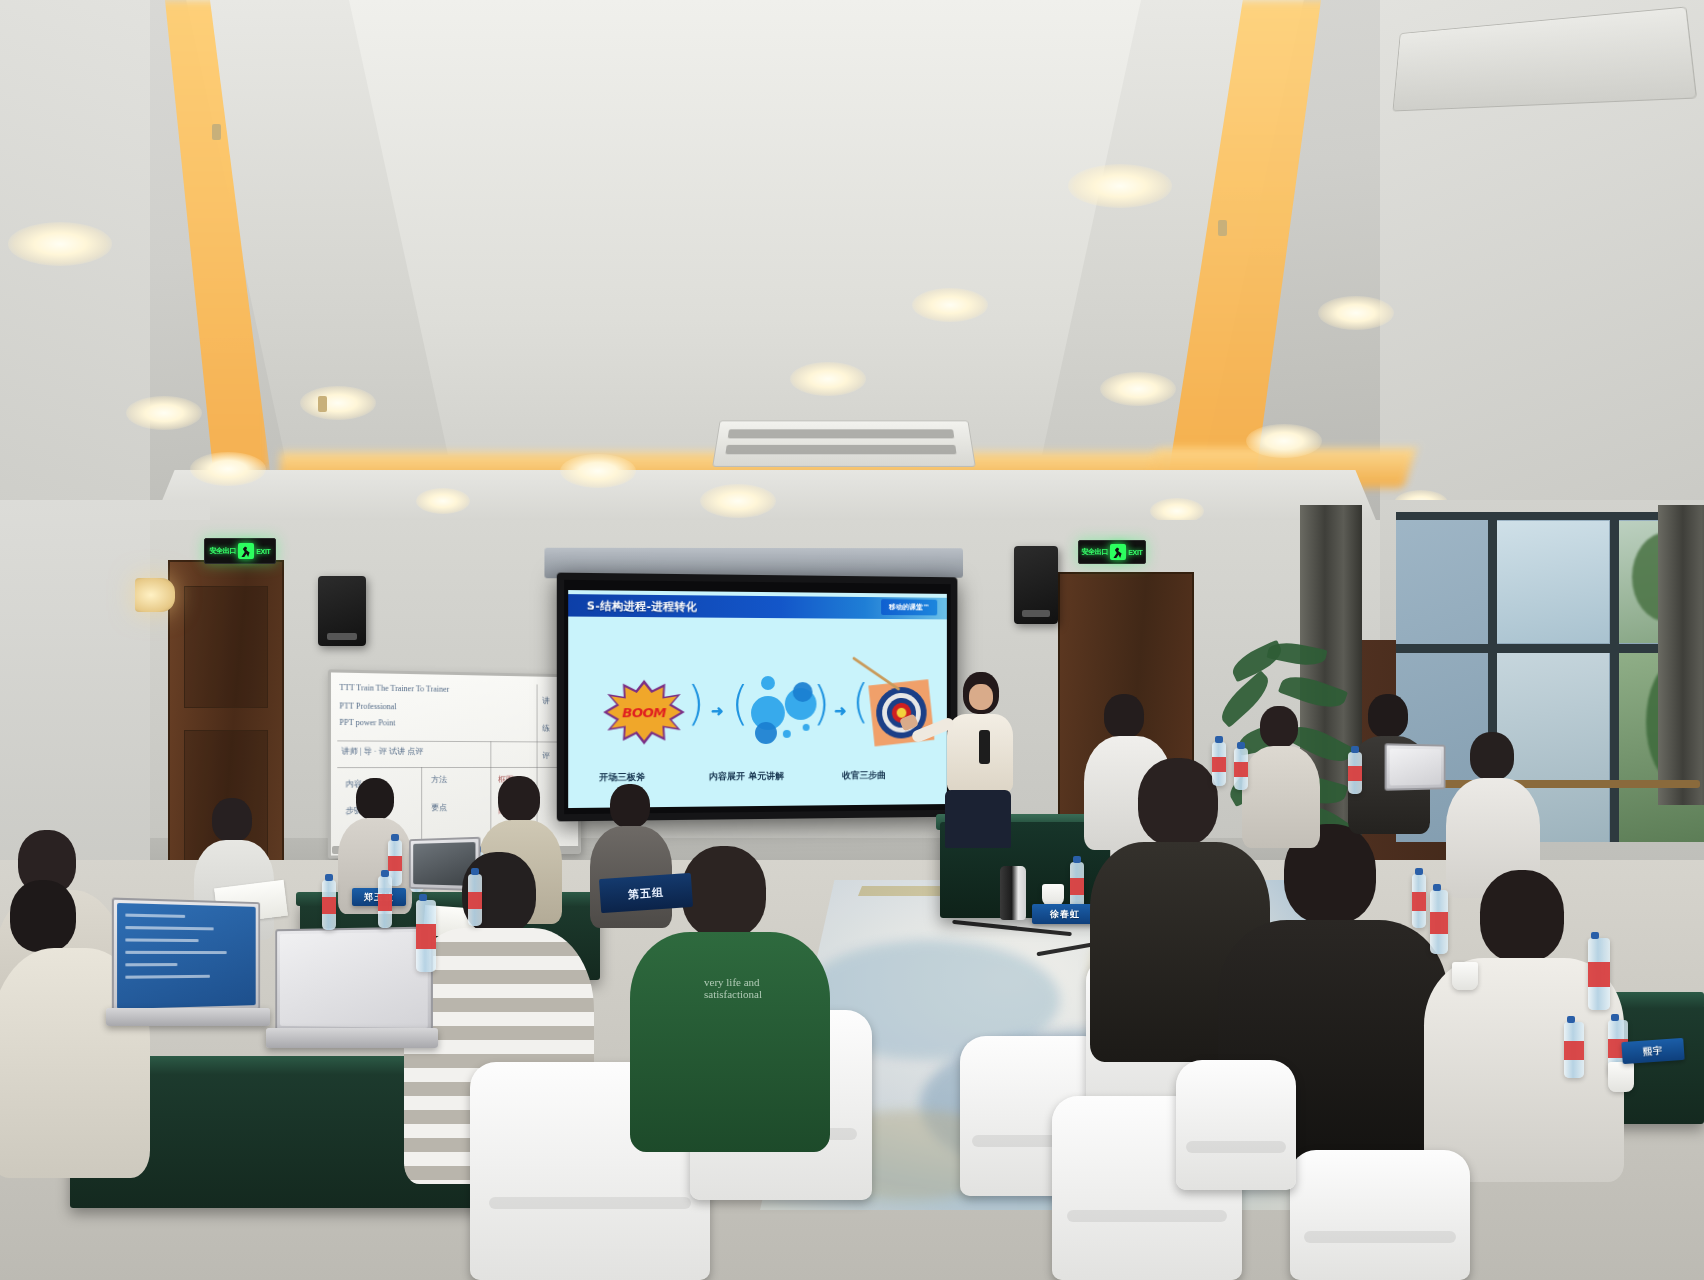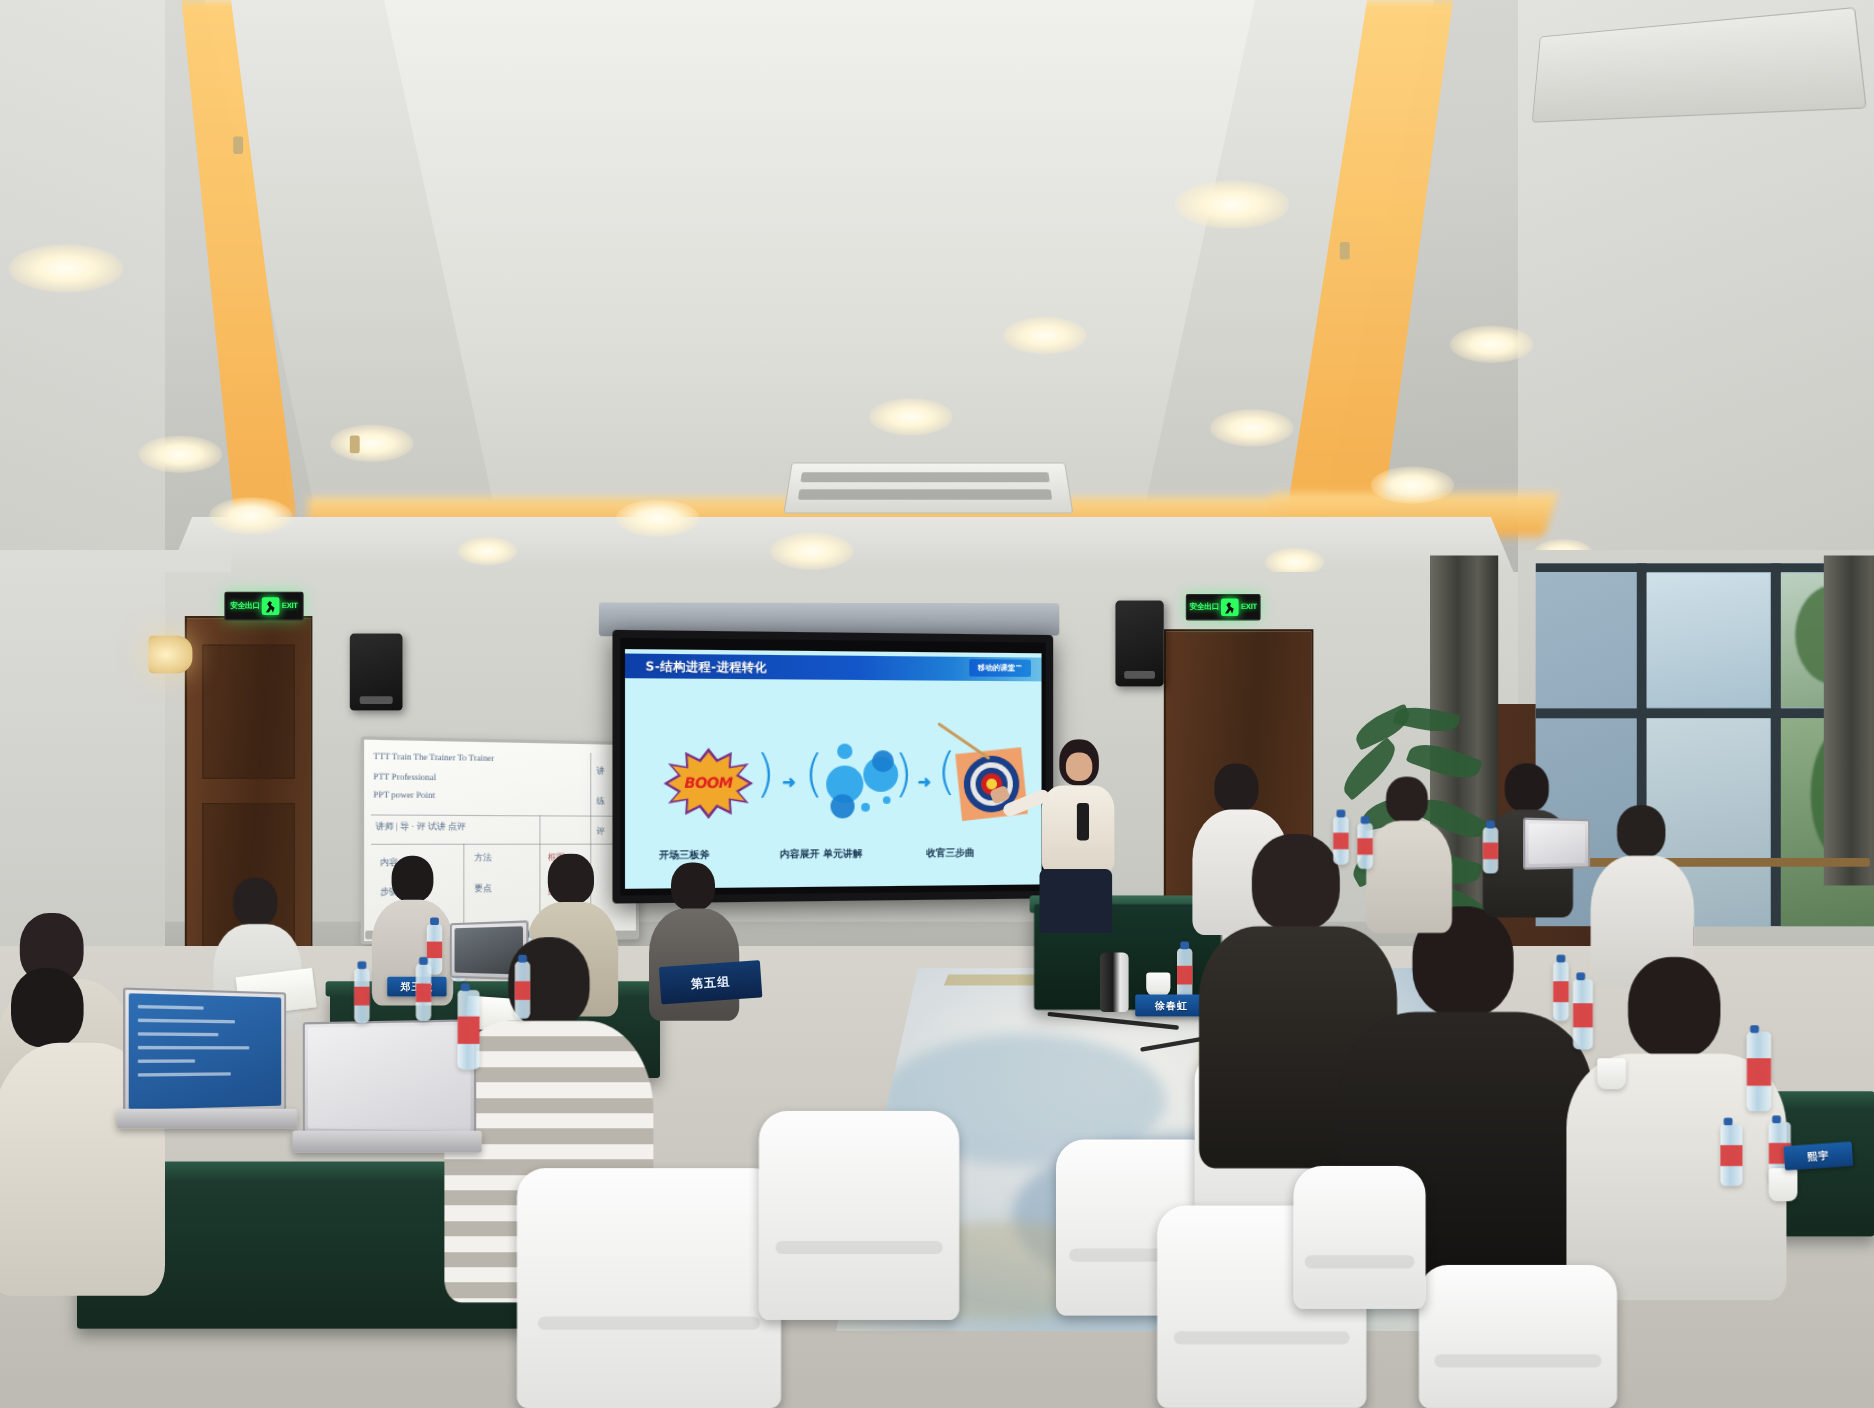--- a/index.html
+++ b/index.html
@@ -495,20 +495,25 @@
       <div class="cap-b"></div>
       <div class="label-b"></div>
     </div>
 
   <div class="chair" style="left:470px;top:1062px;width:240px;height:218px;"></div>
   <div class="chair" style="left:690px;top:1010px;width:182px;height:190px;"></div>
   <div class="chair" style="left:960px;top:1036px;width:150px;height:160px;"></div>
   <div class="chair" style="left:1086px;top:956px;width:136px;height:150px;"></div>
   <div class="chair" style="left:1052px;top:1096px;width:190px;height:184px;"></div>
 
+  <div class="person" style="left:630px;top:846px;width:200px;height:300px;">
+    <div class="head" style="left:52px;top:0;width:84px;height:92px;background:#2c2422;"></div>
+    <div class="body" style="left:0px;top:86px;width:200px;height:220px;background:linear-gradient(180deg,#2e6a3e,#1d4a2a);border-radius:30% 30% 8% 8%;"></div>
+    <div style="position:absolute;left:74px;top:130px;width:96px;height:54px;color:#cfe3d2;font-size:11px;font-family:'Liberation Serif',serif;opacity:.8;">very life and<br>satisfactional</div>
+  </div>
 
   <div class="groupsign" style="left:600px;top:876px;width:92px;height:34px;">
     <span>第五组</span>
   </div>
 
   <div class="table" style="left:1400px;top:1004px;width:304px;height:120px;"></div>
   <div class="table-top" style="left:1396px;top:992px;width:308px;height:16px;"></div>
 
   <div class="person" style="left:1080px;top:694px;width:96px;height:160px;">
     <div class="head" style="left:24px;top:0;width:40px;height:44px;background:#241d1d;"></div>

